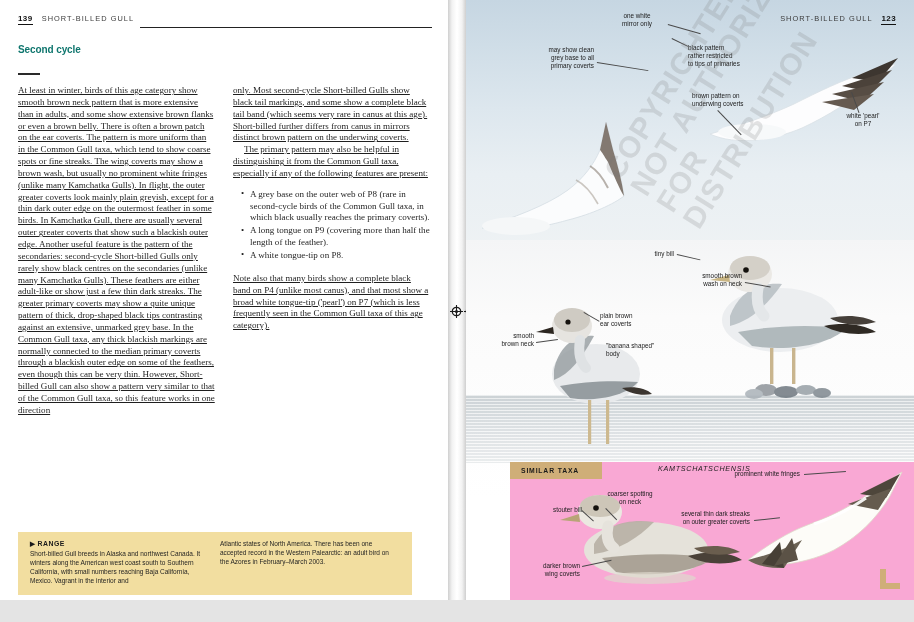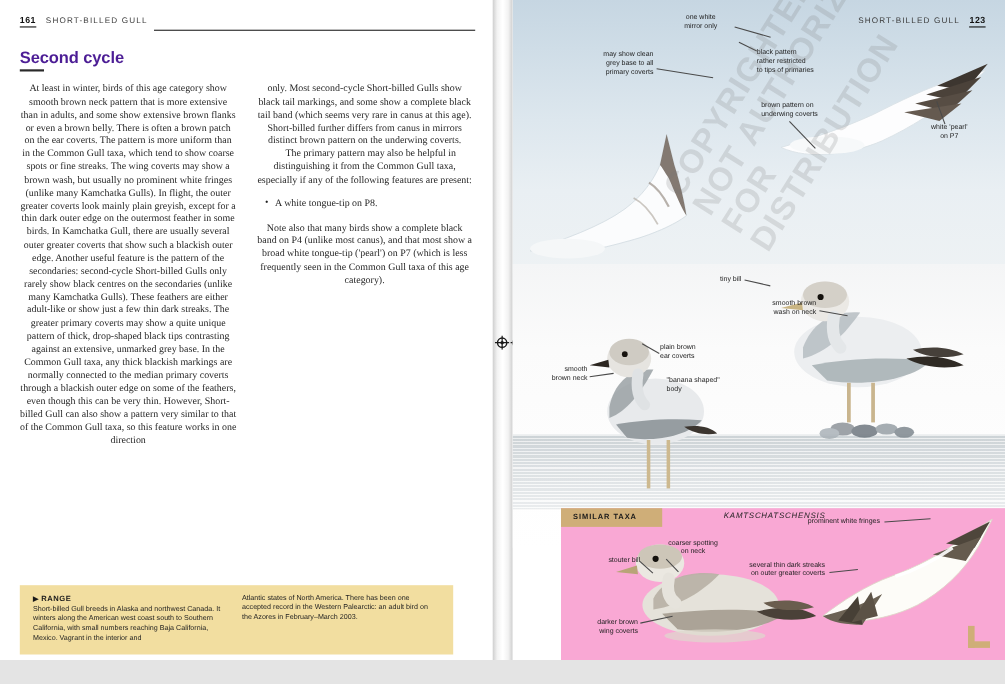--- a/index.html
+++ b/index.html
@@ -20,27 +20,27 @@
            font-size:7.4px;letter-spacing:1.05px;color:#3b3b3b;}
   .runhead-left{left:18px;}
   .runhead-right{right:18px;text-align:right;}
   .folio{font-weight:bold;font-size:8px;letter-spacing:.4px;color:#111;
          border-bottom:1.6px solid #111;padding-bottom:1px;}
   .rule{position:absolute;height:1px;background:#222;top:27px;}
   .rule-right{left:140px;width:292px;}
 
   
   .lp{position:absolute;left:18px;top:44px;width:412px;}
-  h1.sect{font-family:"Liberation Sans",sans-serif;font-size:15px;font-weight:bold;
-          color:#4c1d95;margin:0 0 2px 0;letter-spacing:-.1px;}
+  h1.sect{font-family:"Liberation Sans",sans-serif;font-size:10px;font-weight:bold;
+          color:#0f766e;margin:0 0 18px 0;letter-spacing:-.1px;}
   .dash{width:22px;height:2px;background:#2a2a2a;margin:0 0 10px 0;}
   .cols{display:flex;gap:18px;}
   .col{width:197px;}
   .col p{margin:0 0 0 0;font-size:9.05px;line-height:11.85px;color:#1f1f1f;
-         text-align:center;hyphens:none;}
+         text-align:left;hyphens:none;text-decoration:underline;}
   .col p.ind{text-indent:11px;}
   .col p + p{margin-top:0;}
   .col ul{margin:9px 0 0 0;padding:0 0 0 9px;list-style:none;}
   .col li{font-size:9.05px;line-height:11.85px;color:#1f1f1f;margin-bottom:1px;
           position:relative;padding-left:8px;}
   .col li:before{content:"\2022";position:absolute;left:-1px;top:-.5px;font-size:9px;color:#1f1f1f;}
   .col .note{margin-top:11px;}
 
   
   .rangebox{position:absolute;left:18px;top:532px;width:394px;height:63px;
@@ -98,37 +98,39 @@
   .bottomstrip{position:absolute;left:0;top:600px;width:914px;height:22px;background:#e4e4e4;}
 </style>
 </head>
 <body>
 
 <div class="spread">
 
   <div class="page page-left">
 
     <div class="runhead runhead-left">
-      <span class="folio">161</span>
+      <span class="folio">139</span>
       <span style="margin-left:6px;">SHORT-BILLED GULL</span>
     </div>
     <div class="rule rule-right"></div>
 
     <div class="lp">
       <h1 class="sect">Second cycle</h1>
       <div class="dash"></div>
 
       <div class="cols">
         <div class="col">
           <p>At least in winter, birds of this age category show smooth brown neck pattern that is more extensive than in adults, and some show extensive brown flanks or even a brown belly. There is often a brown patch on the ear coverts. The pattern is more uniform than in the Common Gull taxa, which tend to show coarse spots or fine streaks. The wing coverts may show a brown wash, but usually no prominent white fringes (unlike many Kamchatka Gulls). In flight, the outer greater coverts look mainly plain greyish, except for a thin dark outer edge on the outermost feather in some birds. In Kamchatka Gull, there are usually several outer greater coverts that show such a blackish outer edge. Another useful feature is the pattern of the secondaries: second-cycle Short-billed Gulls only rarely show black centres on the secondaries (unlike many Kamchatka Gulls). These feathers are either adult-like or show just a few thin dark streaks. The greater primary coverts may show a quite unique pattern of thick, drop-shaped black tips contrasting against an extensive, unmarked grey base. In the Common Gull taxa, any thick blackish markings are normally connected to the median primary coverts through a blackish outer edge on some of the feathers, even though this can be very thin. However, Short-billed Gull can also show a pattern very similar to that of the Common Gull taxa, so this feature works in one direction</p>
         </div>
         <div class="col">
           <p>only. Most second-cycle Short-billed Gulls show black tail markings, and some show a complete black tail band (which seems very rare in canus at this age). Short-billed further differs from canus in mirrors distinct brown pattern on the underwing coverts.</p>
           <p class="ind">The primary pattern may also be helpful in distinguishing it from the Common Gull taxa, especially if any of the following features are present:</p>
           <ul>
+            <li>A grey base on the outer web of P8 (rare in second-cycle birds of the Common Gull taxa, in which black usually reaches the primary coverts).</li>
+            <li>A long tongue on P9 (covering more than half the length of the feather).</li>
             <li>A white tongue-tip on P8.</li>
           </ul>
           <p class="note">Note also that many birds show a complete black band on P4 (unlike most canus), and that most show a broad white tongue-tip ('pearl') on P7 (which is less frequently seen in the Common Gull taxa of this age category).</p>
         </div>
       </div>
     </div>
 
     <div class="rangebox">
       <div class="inner">
         <div class="rb-col">

